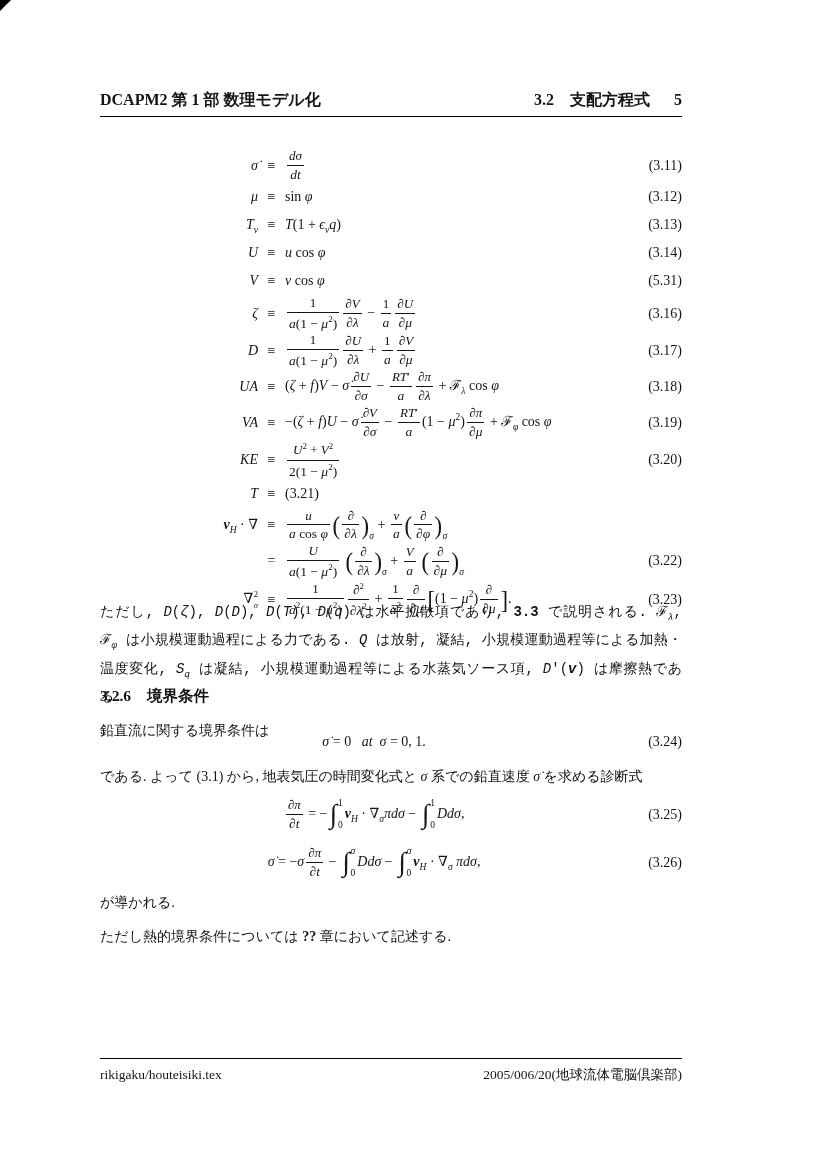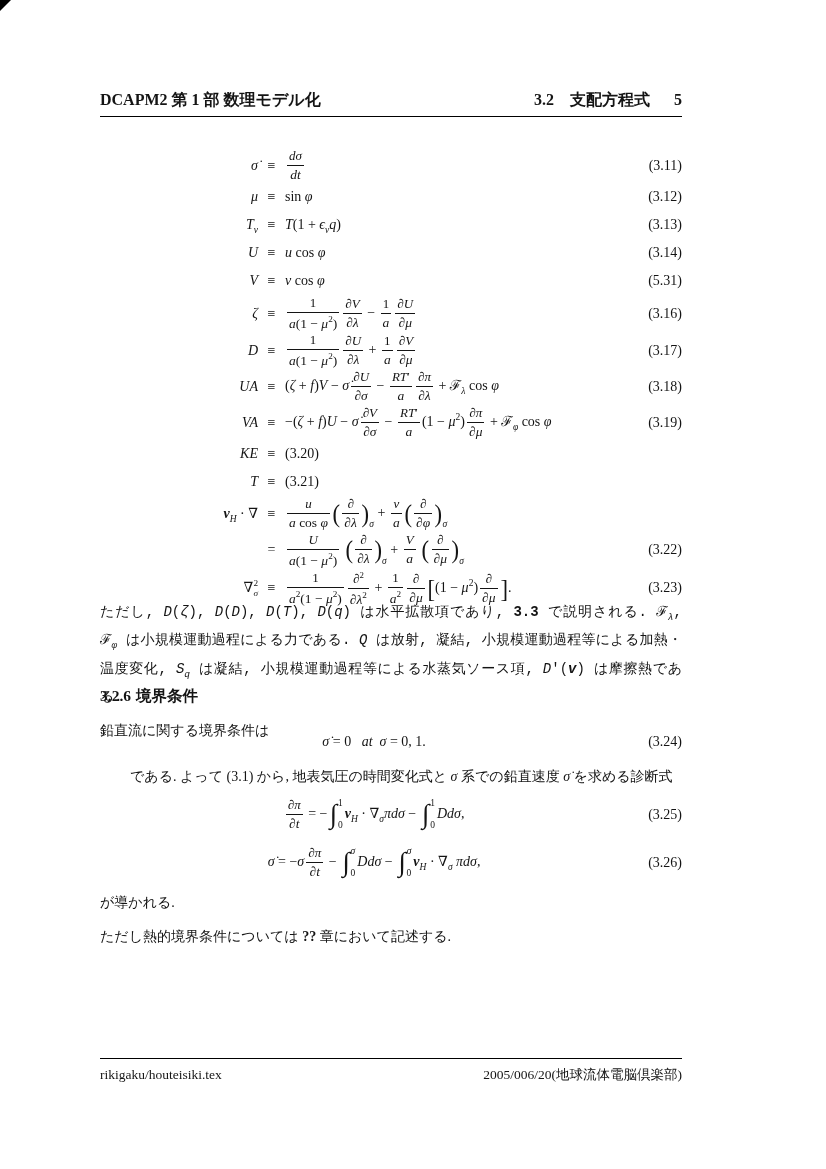--- a/index.html
+++ b/index.html
@@ -41,24 +41,24 @@
   .psub{font-size:68%;vertical-align:-1.1em;}
   .ss{display:inline-flex;flex-direction:column;vertical-align:middle;font-size:66%;line-height:1.15;text-align:left;}
   .ig{display:inline-flex;align-items:center;vertical-align:middle;margin:0 2px;}
   .igs{font-size:27px;line-height:1;font-weight:300;}
   .igl{display:inline-flex;flex-direction:column;justify-content:space-between;height:32px;font-size:9.5px;line-height:1;margin-left:1px;}
 
   
   p{margin:0;font-size:14px;line-height:22.5px;text-align:justify;}
   #para1{top:601px;font-family:Liberation Mono, monospace;}
   #sec{top:686px;margin:0;font-size:15.5px;font-weight:bold;}
-  #sec .sect{margin-left:5px;}
+  #sec .sect{margin-left:16px;}
   #para2{top:720px;}
   #eq324{top:734px;align-items:flex-end;}
-  #para3{top:766px;margin-left:30px;}
+  #para3{top:766px;}
   #eq325{top:798px;}
   #eq326{top:846px;}
   #para4{top:892px;}
   #para5{top:926px;}
   i{font-style:italic;}
 </style>
 </head>
 <body>
 
 <div id="corner"></div>
@@ -122,20 +122,21 @@
     </div>
     <div class="eqrow">
       <span class="lhs"><i>VA</i></span>
       <span class="rel">≡</span>
       <span class="rhs">−(<i>ζ</i> + <i>f</i>)<i>U</i> − <i>σ̇</i><span class="fr"><span class="nu">∂<i>V</i></span><span class="de">∂<i>σ</i></span></span> − <span class="fr"><span class="nu"><i>RT</i>′</span><span class="de"><i>a</i></span></span>(1 − <i>μ</i><sup>2</sup>)<span class="fr"><span class="nu">∂<i>π</i></span><span class="de">∂<i>μ</i></span></span> + ℱ<sub><i>φ</i></sub> cos <i>φ</i></span>
       <span class="num">(3.19)</span>
     </div>
     <div class="eqrow">
       <span class="lhs"><i>KE</i></span>
       <span class="rel">≡</span>
+      <span class="rhs"><span class="fr"><span class="nu"><i>U</i><sup>2</sup> + <i>V</i><sup>2</sup></span><span class="de">2(1 − <i>μ</i><sup>2</sup>)</span></span></span>
       <span class="num">(3.20)</span>
     </div>
     <div class="eqrow">
       <span class="lhs"><i>T</i></span>
       <span class="rel">≡</span>
       <span class="num">(3.21)</span>
     </div>
     <div class="eqrow">
       <span class="lhs"><b><i>v</i></b><sub><i>H</i></sub> · ∇</span>
       <span class="rel">≡</span>

